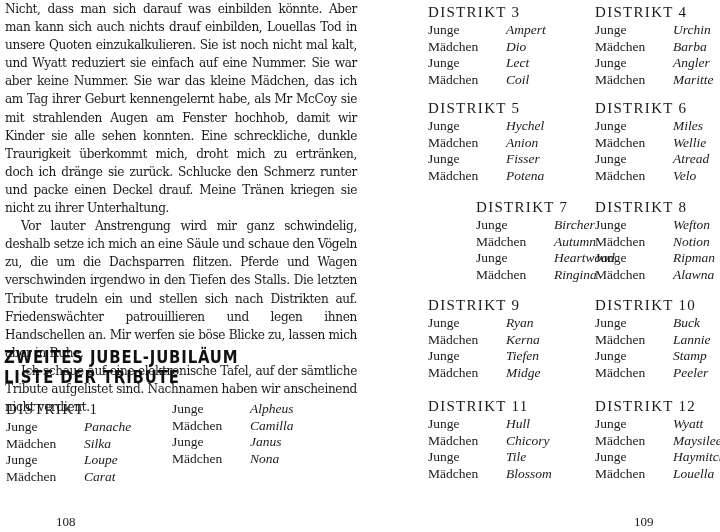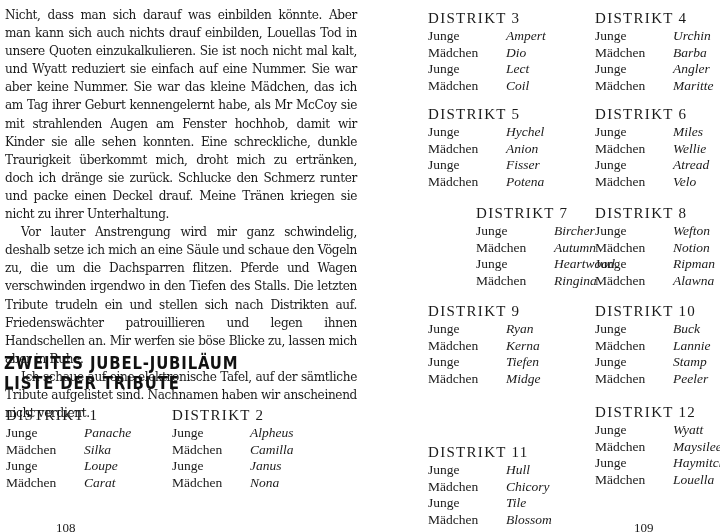--- a/index.html
+++ b/index.html
@@ -1,17 +1,17 @@
 <!DOCTYPE html>
 <html><head>
 <meta charset="utf-8">
 <style>
   html, body { margin: 0; padding: 0; background: #ffffff; }
   body { width: 720px; height: 532px; position: relative; overflow: hidden; color: #1a1a1a; }
-  .page { position: absolute; top: 6px; height: 512px; }
+  .page { position: absolute; top: 0; height: 512px; }
   .page-left { left: 0; width: 360px; }
   .page-right { left: 360px; width: 360px; }
 
   .prose {
     position: absolute; left: 5px; top: 0; width: 352px;
     font-family: "DejaVu Serif", "Liberation Serif", serif;
     font-size: 12.1px; line-height: 18.1px; letter-spacing: -0.35px;
     text-align: justify;
   }
   .prose p { margin: 0; }
@@ -71,21 +71,20 @@
       <div class="row">
         <span class="role">Junge</span>
         <span class="name">Loupe</span>
       </div>
       <div class="row">
         <span class="role">Mädchen</span>
         <span class="name">Carat</span>
       </div>
     </div>
   <div class="district" style="left:172px; top:401px;">
-      <div class="district-title">DISTRIKT 2</div>
       <div class="row">
         <span class="role">Junge</span>
         <span class="name">Alpheus</span>
       </div>
       <div class="row">
         <span class="role">Mädchen</span>
         <span class="name">Camilla</span>
       </div>
       <div class="row">
         <span class="role">Junge</span>
@@ -246,21 +245,21 @@
       </div>
       <div class="row">
         <span class="role">Junge</span>
         <span class="name">Stamp</span>
       </div>
       <div class="row">
         <span class="role">Mädchen</span>
         <span class="name">Peeler</span>
       </div>
     </div>
-  <div class="district" style="left:68px; top:398px;margin-top:40px;">
+  <div class="district" style="left:68px; top:398px;">
       <div class="district-title">DISTRIKT 11</div>
       <div class="row">
         <span class="role">Junge</span>
         <span class="name">Hull</span>
       </div>
       <div class="row">
         <span class="role">Mädchen</span>
         <span class="name">Chicory</span>
       </div>
       <div class="row">

